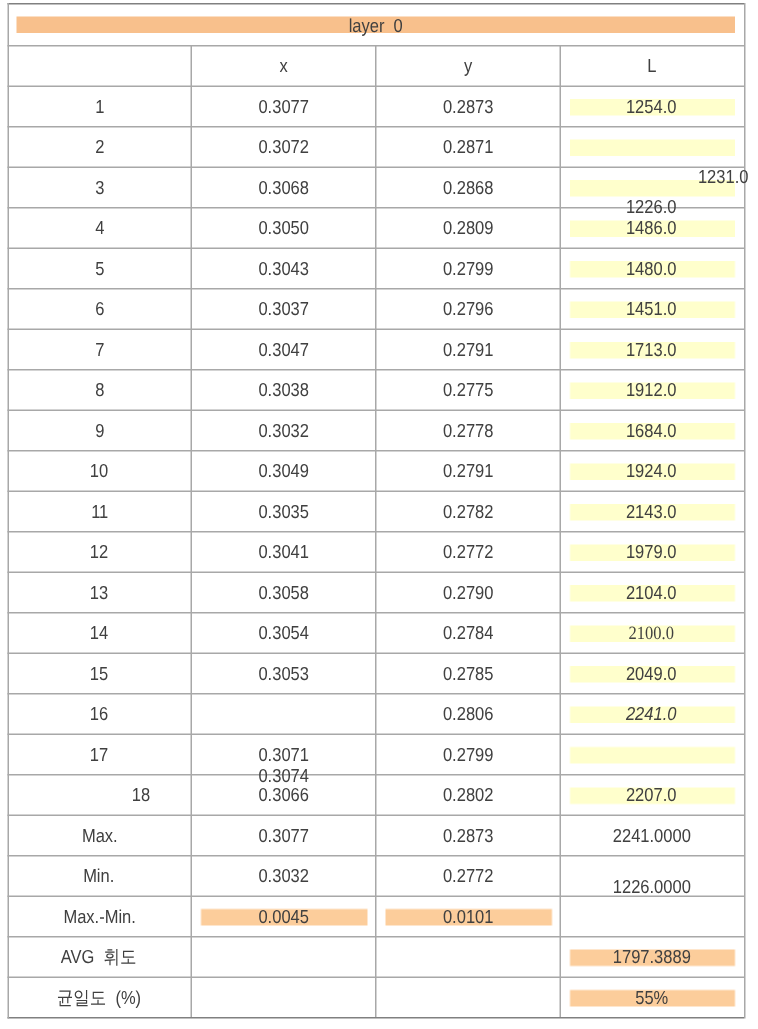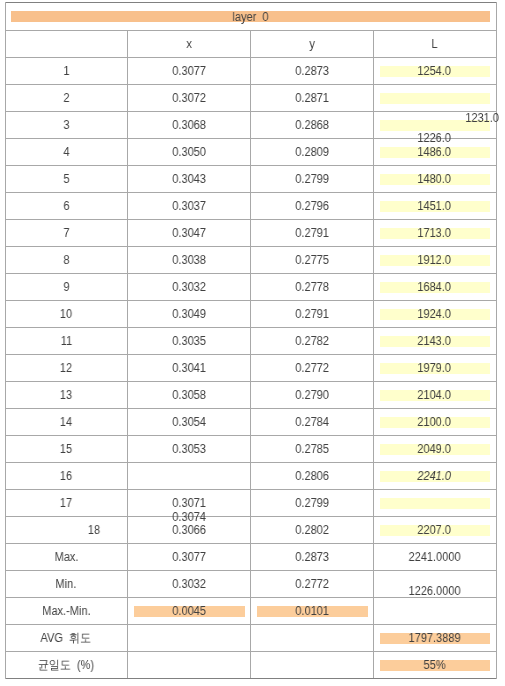--- a/index.html
+++ b/index.html
@@ -266,21 +266,21 @@
     <div class="cell" style="left: 5px; top: 407.9px; width: 122.4px; height: 27px;">
       <span>14</span>
     </div>
     <div class="cell" style="left: 127.4px; top: 407.9px; width: 123px; height: 27px;">
       <span>0.3054</span>
     </div>
     <div class="cell" style="left: 250.4px; top: 407.9px; width: 122.8px; height: 27px;">
       <span>0.2784</span>
     </div>
     <div class="hl hl-yellow" style="left: 379.8px; top: 416.5px; width: 110.2px; height: 11px;"></div>
-    <div class="cell" style="left: 373.2px; top: 407.9px; width: 122.4px; height: 27px;">
+    <div class="cell" style="left: 373.2px; top: 407.9px; width: 122.4px; height: 27px; font-family: Liberation Serif, serif;">
       <span>2100.0</span>
     </div>
     <div class="cell" style="left: 5px; top: 434.9px; width: 122.4px; height: 27px;">
       <span>15</span>
     </div>
     <div class="cell" style="left: 127.4px; top: 434.9px; width: 123px; height: 27px;">
       <span>0.3053</span>
     </div>
     <div class="cell" style="left: 250.4px; top: 434.9px; width: 122.8px; height: 27px;">
       <span>0.2785</span>

